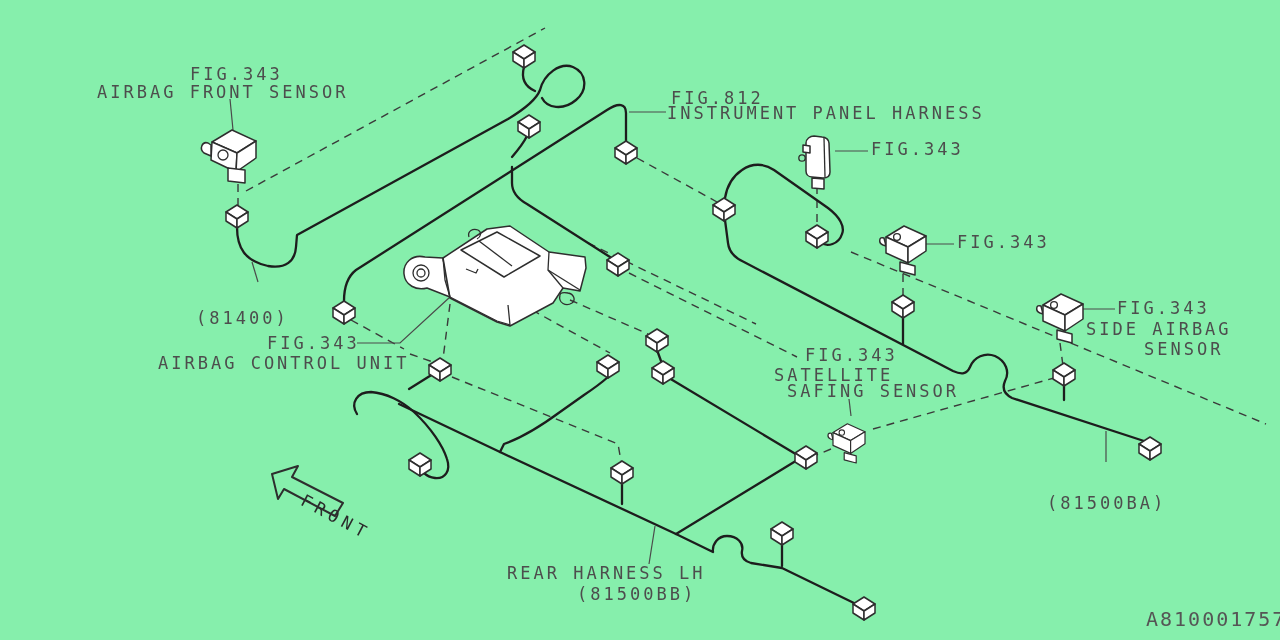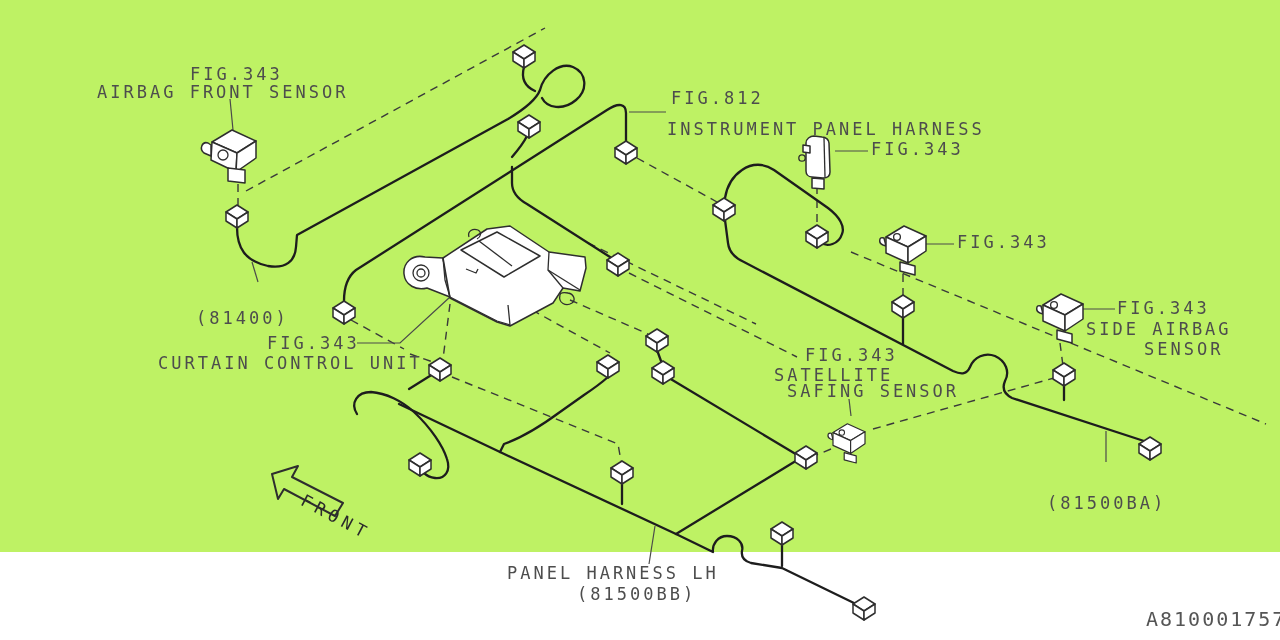--- a/index.html
+++ b/index.html
@@ -1,18 +1,18 @@
 <!DOCTYPE html>
 <html><head>
 <meta charset="utf-8">
 <style>
   html,body{margin:0;padding:0;}
   body{width:1280px;height:640px;background:#ffffff;overflow:hidden;
        font-family:"DejaVu Sans Mono","Liberation Mono",monospace;}
-  #stage{position:relative;width:1280px;height:552px;background:#bef264;}
+  #stage{position:relative;width:1280px;height:640px;background:#86efac;}
   #art{position:absolute;left:0;top:0;}
   .lbl{position:absolute;font-size:17px;letter-spacing:3px;color:#4d4d4d;
        white-space:nowrap;line-height:1.05;}
   .lbl.small{font-size:20px;}
   #front-label{transform:rotate(28deg);transform-origin:left top;letter-spacing:5px;color:#2b2b2b;}
   #drawing-number{letter-spacing:2px;color:#555;}
   svg path{fill:none;}
   .w{stroke:#1d1d1d;stroke-width:2.3;stroke-linecap:round;stroke-linejoin:round;}
   .t{stroke:#2e2e2e;stroke-width:1.5;stroke-linejoin:round;fill:#ffffff;}
   .t2{stroke:#2e2e2e;stroke-width:1.3;stroke-linejoin:round;fill:none;}
@@ -153,41 +153,41 @@
       <use href="#cube" transform="translate(1150,448)"></use>
     </g>
 
     <path class="t2" style="stroke-width:2" d="M 272,474 L 298,466 L 292,477 L 343,503 L 335,516 L 284,489 L 278,499 Z"></path>
   </svg>
 
   <div class="lbl" style="left:190px;top:66px">FIG.343</div>
   <div class="lbl" style="left:97px;top:84px">AIRBAG FRONT SENSOR</div>
 
   <div class="lbl" style="left:671px;top:90px">FIG.812</div>
-  <div class="lbl" style="left:667px;top:121px">INSTRUMENT PANEL HARNESS</div>
+  <div class="lbl" style="left:667px;top:105px">INSTRUMENT PANEL HARNESS</div>
 
   <div class="lbl" style="left:871px;top:141px">FIG.343</div>
 
   <div class="lbl" style="left:957px;top:234px">FIG.343</div>
 
   <div class="lbl" style="left:1117px;top:300px">FIG.343</div>
   <div class="lbl" style="left:1086px;top:321px">SIDE AIRBAG</div>
   <div class="lbl" style="left:1144px;top:341px">SENSOR</div>
 
   <div class="lbl" style="left:196px;top:310px">(81400)</div>
 
   <div class="lbl" style="left:267px;top:335px">FIG.343</div>
-  <div class="lbl" style="left:158px;top:355px">CURTAIN CONTROL UNIT</div>
+  <div class="lbl" style="left:158px;top:355px">AIRBAG CONTROL UNIT</div>
 
   <div class="lbl" style="left:805px;top:347px">FIG.343</div>
   <div class="lbl" style="left:774px;top:367px">SATELLITE</div>
   <div class="lbl" style="left:787px;top:383px">SAFING SENSOR</div>
 
   <div class="lbl" style="left:1047px;top:495px">(81500BA)</div>
 
-  <div class="lbl" style="left:507px;top:565px">PANEL HARNESS LH</div>
+  <div class="lbl" style="left:507px;top:565px">REAR HARNESS LH</div>
   <div class="lbl" style="left:577px;top:586px">(81500BB)</div>
 
   <div class="lbl" id="front-label" style="left:306px;top:492px">FRONT</div>
 
   <div class="lbl small" id="drawing-number" style="left:1146px;top:609px">A810001757</div>
 
 </div>
 
 </body></html>

